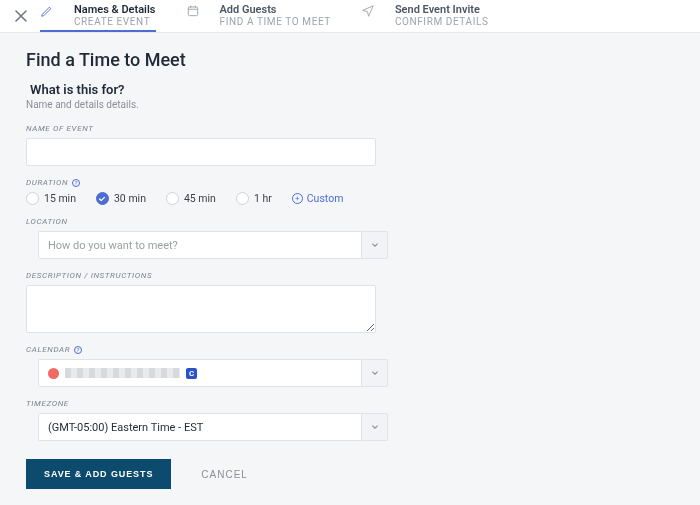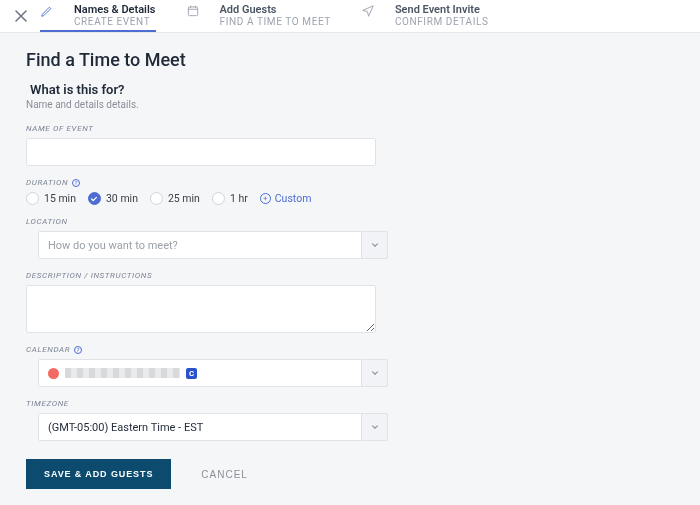--- a/index.html
+++ b/index.html
@@ -111,21 +111,21 @@
     border-left: none;
     background: #f1f3f6;
     display: flex;
     align-items: center;
     justify-content: center;
     color: #8a8f98;
     border-radius: 0 2px 2px 0;
     height: 28px;
   }
 
-  .radios { display: flex; align-items: flex-start; gap: 12px; }
+  .radios { display: flex; align-items: flex-start; gap: 20px; }
   .radio {
     display: flex; align-items: center; gap: 5px;
     font-size: 10.5px; color: #3a3f47;
   }
   .radio-dot {
     width: 13px; height: 13px; border-radius: 50%;
     border: 1px solid #cfd4db; background: #fff;
     display: flex; align-items: center; justify-content: center;
   }
   .radio.selected .radio-dot {
@@ -235,21 +235,21 @@
       <label class="radio selected">
         <span class="radio-dot">
           <svg width="8" height="8" viewBox="0 0 10 10">
               <path d="M2 5l2 2 4-4" stroke="#fff" stroke-width="1.6" fill="none" stroke-linecap="round" stroke-linejoin="round"></path>
             </svg>
         </span>
         <span>30 min</span>
       </label>
       <label class="radio">
         <span class="radio-dot"></span>
-        <span>25 min</span>
+        <span>45 min</span>
       </label>
       <label class="radio">
         <span class="radio-dot"></span>
         <span>1 hr</span>
       </label>
       <span class="custom-opt">
         <span class="plus-circ">+</span>
         <span>Custom</span>
       </span>
     </div>

